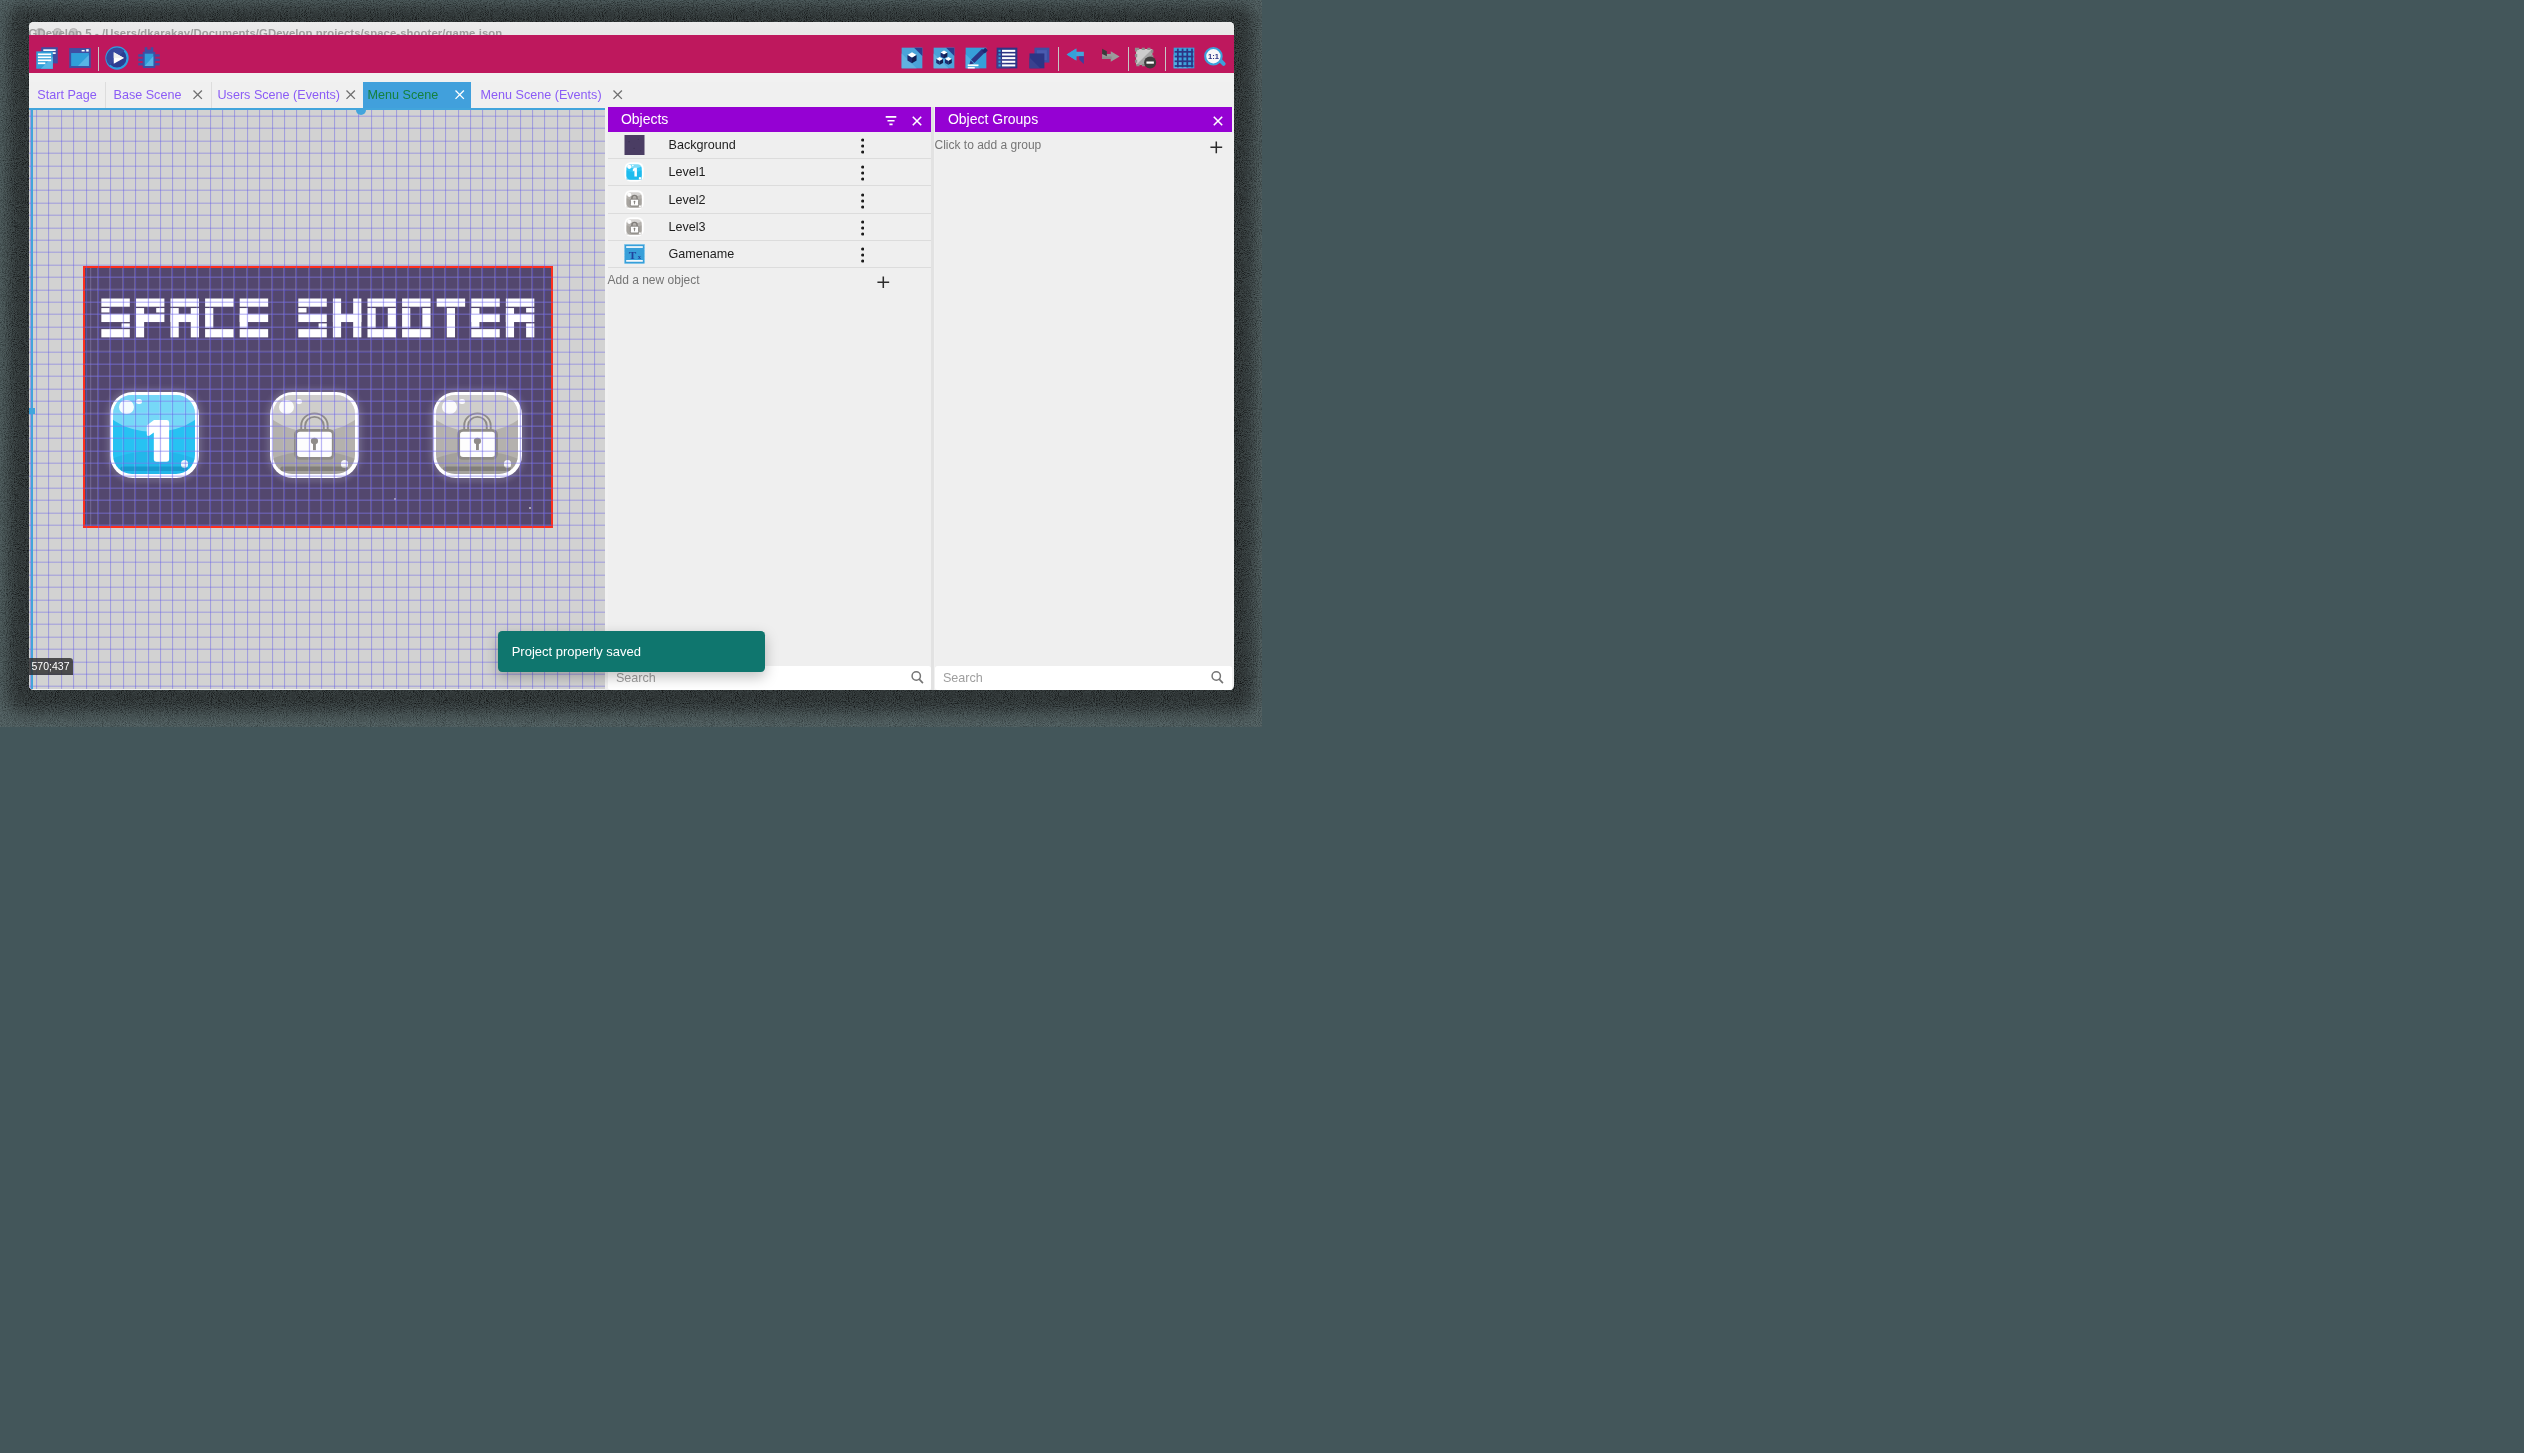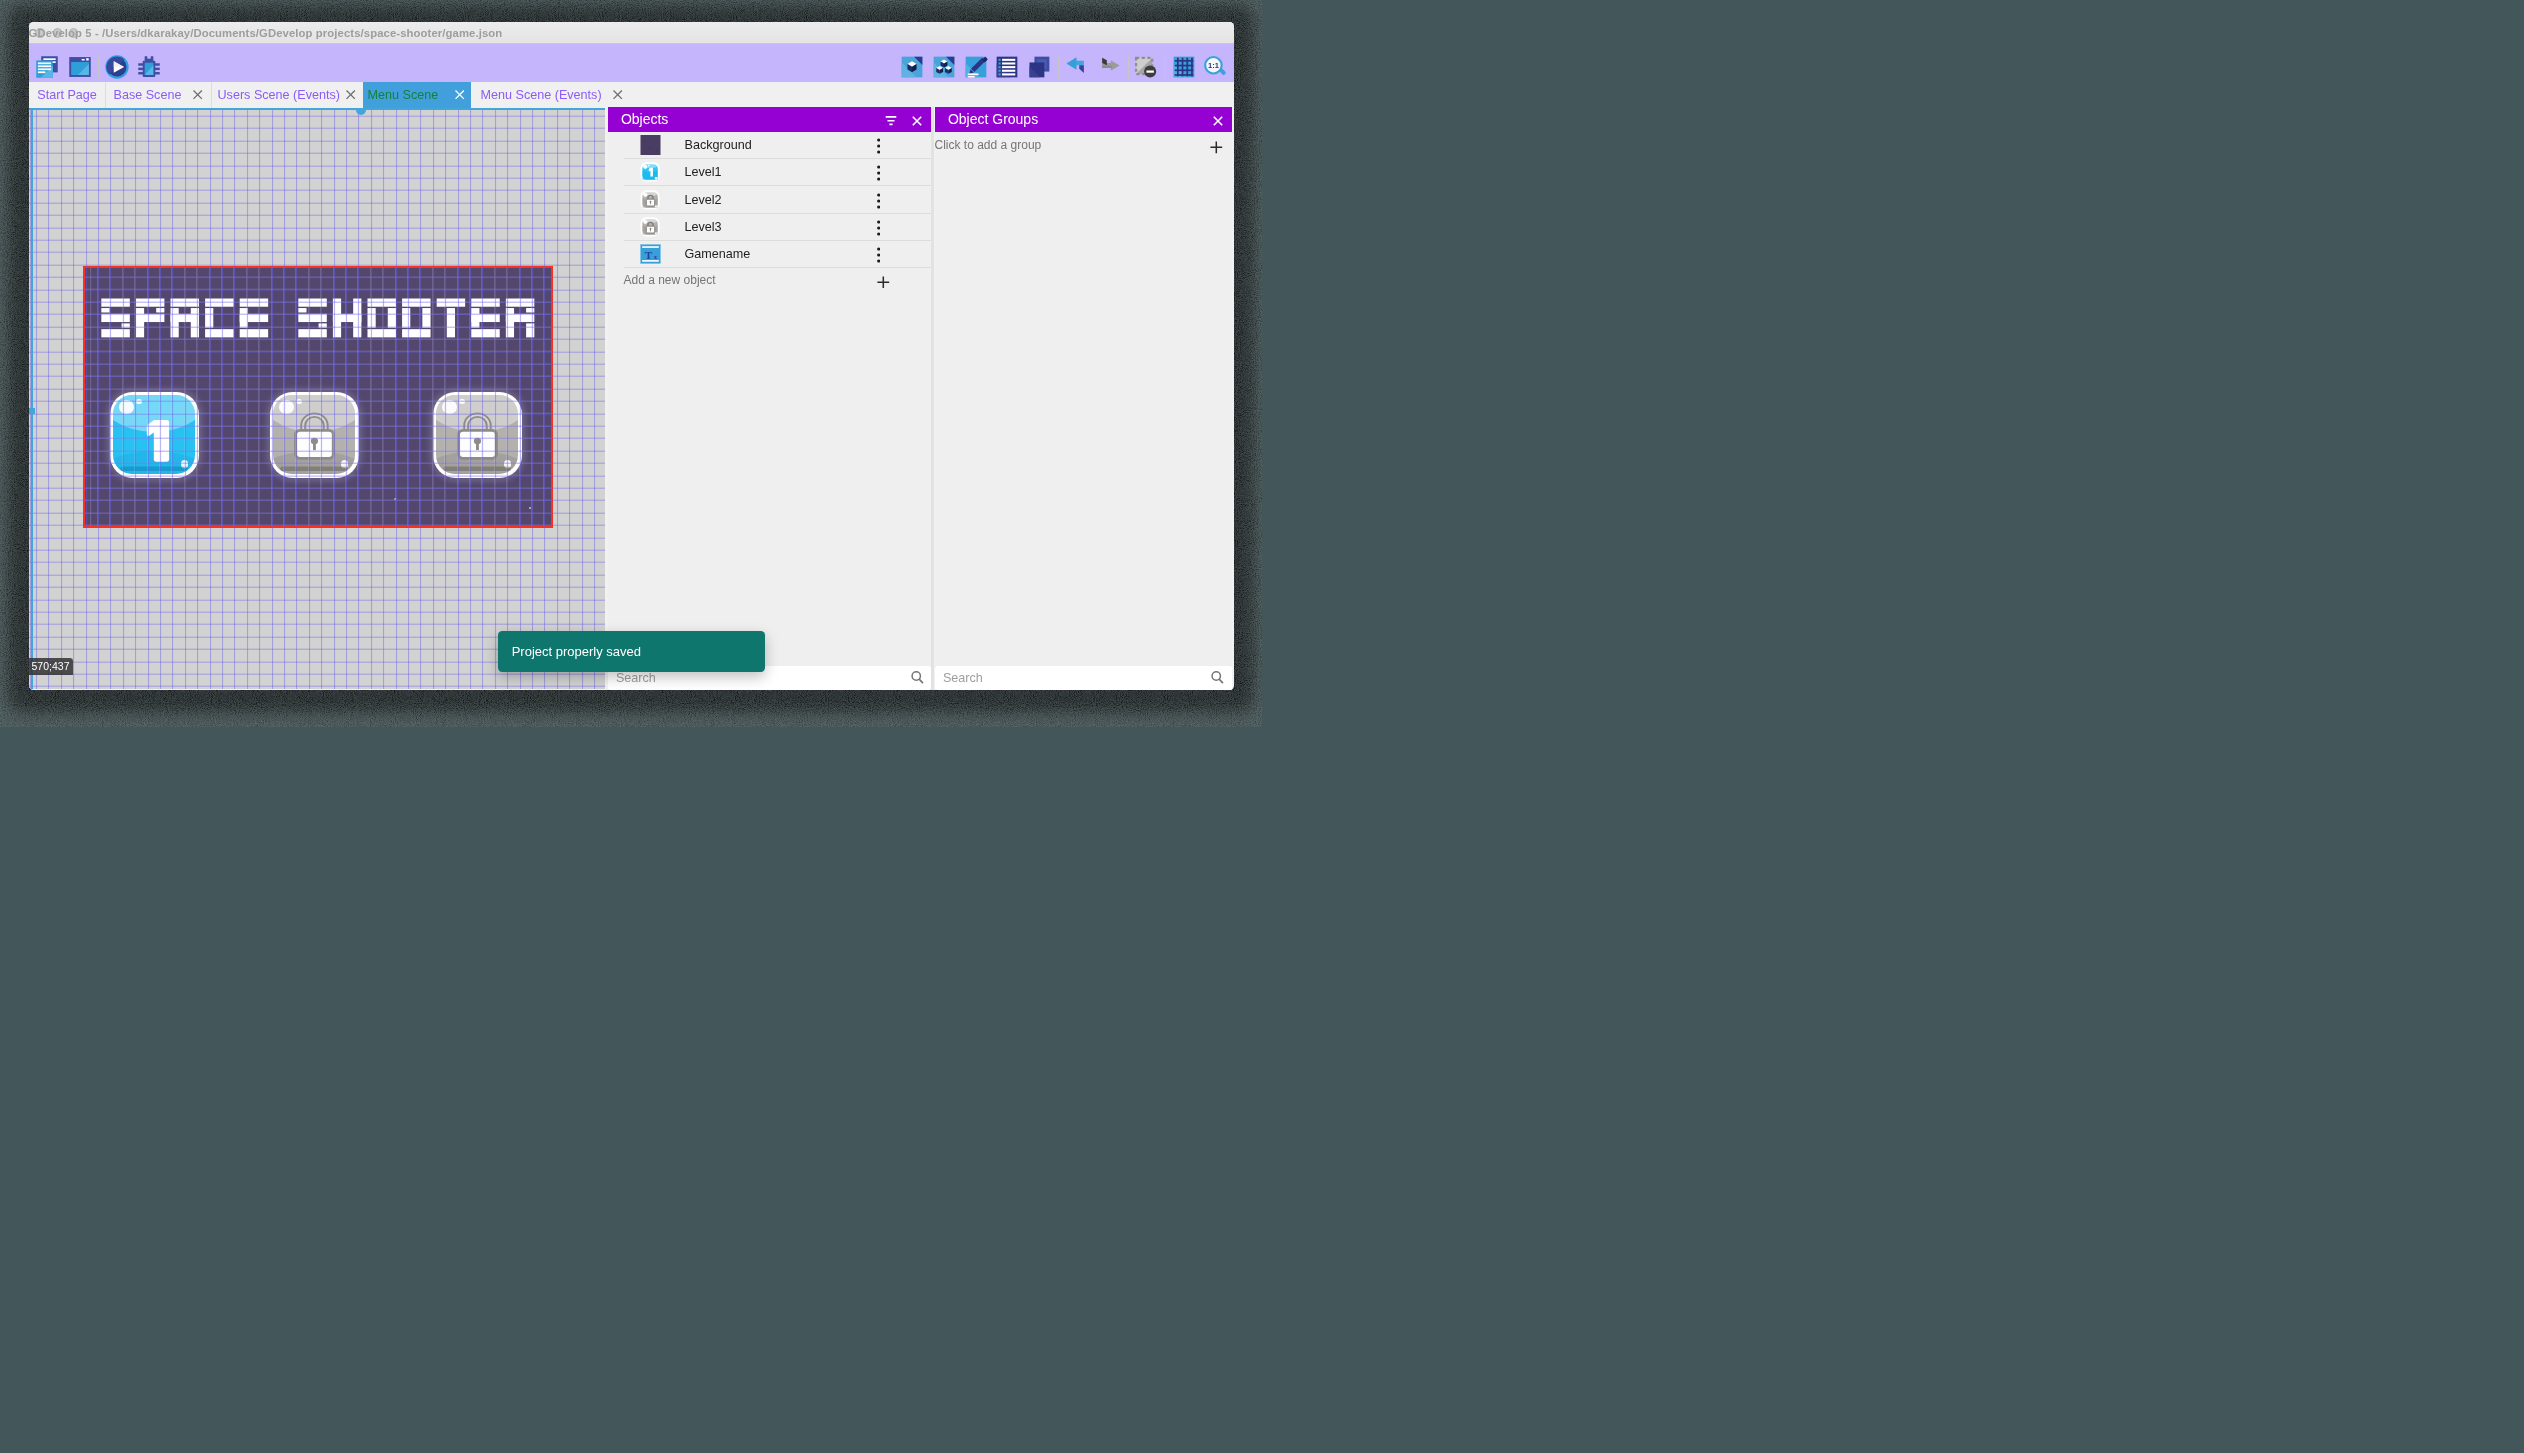--- a/index.html
+++ b/index.html
@@ -7,21 +7,21 @@
   #win { position:absolute; left:28.5px; top:22px; width:1205px; height:668px;
     border-radius:4.6px 4.6px 4.2px 4.2px; background:#f1f1f1; overflow:hidden; }
   
   #titlebar { position:absolute; left:0; top:0; right:0; height:22px;
     background:linear-gradient(#ececec,#e4e4e4); border-bottom:0.8px solid #c9c9c9; }
   .tl { position:absolute; top:6.2px; width:9.5px; height:9.5px; border-radius:50%;
     background:#c9c8c8; border:0.4px solid #b3b2b2; }
   #title-text { position:absolute; top:0; left:0; right:0; height:22px; line-height:22.6px;
     text-align:left; font-size:11.3px; font-weight:bold; color:#9d9d9d; letter-spacing:0.1px; }
   
-  #toolbar { position:absolute; left:0; top:22px; right:0; height:38px; background:#c4b5fd; }
+  #toolbar { position:absolute; left:0; top:13px; right:0; height:38px; background:#be185d; }
   .ticon { position:absolute; top:11.3px; width:24px; height:24px; }
   .tsep { position:absolute; top:11.7px; width:0.8px; height:24px; background:#c6c6c6; }
   
   #tabbar { position:absolute; left:0; top:60px; right:0; height:26px; background:#f0f0f0; }
   .tabsep { position:absolute; top:0; bottom:0; width:0.8px; background:#dddddd; }
   .tabtxt { position:absolute; top:0; height:26px; line-height:27px; font-size:12.6px; color:#8b5cf6; white-space:pre; }
   #activetab { position:absolute; top:0; height:26px; background:#41a0dc; left:334px; width:108px; }
   .tabx { position:absolute; top:6.3px; width:13.4px; height:13.4px; }
   
   #canvas { position:absolute; left:0; top:86px; width:576px; height:581px; background:#d2d2d2; overflow:hidden; }
@@ -40,21 +40,21 @@
   .selblue { position:absolute; background:#42a5dc; }
   #coords { position:absolute; left:0; top:550px; width:44px; height:16.7px; background:rgba(45,45,45,0.82);
     color:#fff; font-size:10.5px; line-height:16.7px; text-align:center; border-radius:0 3.3px 0 0; }
   
   .panel { position:absolute; top:85px; bottom:0; background:#efefef; }
   #objpanel { left:579px; width:323px; }
   #divider { position:absolute; top:85px; bottom:0; left:902px; width:3.3px; background:#e2e2e2; }
   #ogpanel  { left:906px; right:1.3px; }
   .phead { position:absolute; left:0; right:0; top:0; height:25px; background:#9501d3; color:#fff; }
   .ptitle { position:absolute; left:13.4px; top:0; line-height:25px; font-size:14px; }
-  .prow { position:absolute; left:16px; right:0; height:27px; border-bottom:0.8px solid #dcdcdc; background:#efefef; }
+  .prow { position:absolute; left:0; right:0; height:27px; border-bottom:0.8px solid #dcdcdc; background:#efefef; }
   .rowlabel { position:absolute; left:61px; top:0; line-height:27px; font-size:12.6px; color:#1e1e1e; }
   .thumb { position:absolute; left:16px; top:3.3px; width:21px; height:20px; }
   .graycenter { color:#757575; font-size:12px; text-align:left; line-height:27px; }
   .search { position:absolute; left:0; right:0; bottom:0; height:24px; background:#fff; border-radius:2.5px;
     color:#9e9e9e; font-size:12.6px; line-height:24px; padding-left:8.4px; }
   
   .starfield { position:absolute; inset:0;
     background-image:
       radial-gradient(circle 1.3px, rgba(255,255,255,0.7) 99%, transparent), radial-gradient(circle 1px, rgba(255,255,255,0.5) 99%, transparent),
       radial-gradient(circle 1.3px, rgba(200,190,230,0.6) 99%, transparent), radial-gradient(circle 0.9px, rgba(255,255,255,0.45) 99%, transparent),

